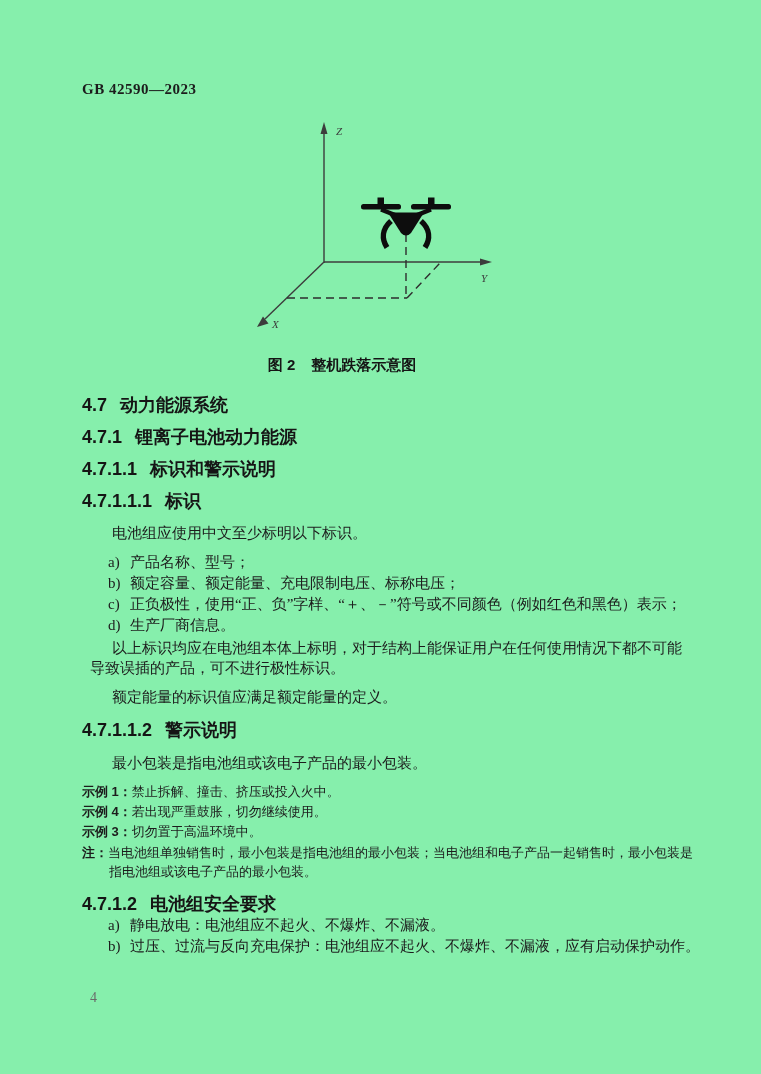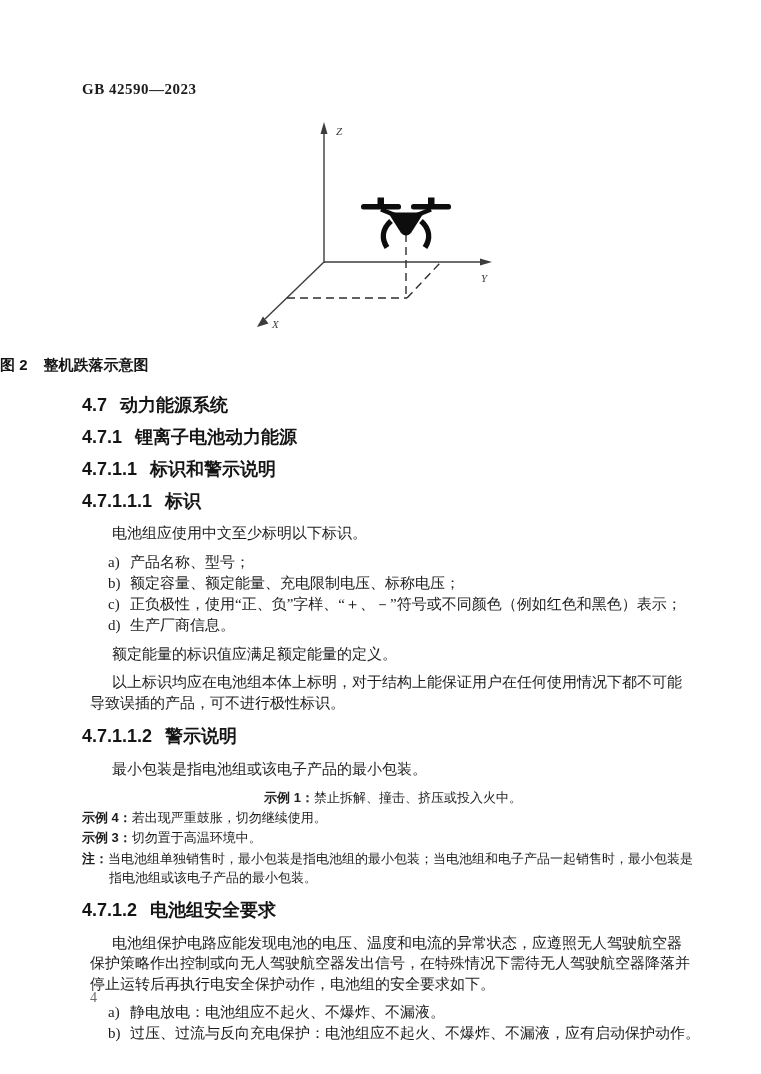--- a/index.html
+++ b/index.html
@@ -1,40 +1,40 @@
 <!DOCTYPE html>
 <html><head>
 <meta charset="utf-8">
 <style>
   html,body { margin:0; padding:0; background:#e8e8e8; }
   .page {
     position:relative;
     width:761px; height:1074px;
     margin:0 auto;
-    background:#ffffff;
+    background:#86efac;
     overflow:hidden;
     font-family:"Liberation Serif", serif;
     color:#1c1c1c;
   }
   .doc-header {
     position:absolute; left:82px; top:81px;
     font-size:15px; font-weight:700; letter-spacing:0.5px;
     font-family:"Liberation Serif", serif;
   }
   
   .figure { position:absolute; left:240px; top:110px; width:270px; height:242px; }
   .axis { stroke:#3c3c3c; stroke-width:1.4; }
   .arrow { fill:#3c3c3c; }
   .dash { stroke:#2e2e2e; stroke-width:1.4; stroke-dasharray:8 5; fill:none; }
   .axis-label { font-family:"Liberation Serif", serif; font-style:italic; font-size:11px; fill:#3c3c3c; }
   .drone { fill:#0d0d0d; }
   .drone-stroke { stroke:#0d0d0d; fill:none; }
   .caption {
     position:absolute; left:0; top:356px; width:684px;
-    font-family:"Liberation Sans", sans-serif;
+    text-align:center; font-family:"Liberation Sans", sans-serif;
     font-weight:700; font-size:15px; color:#151515;
   }
   .caption .cap-title { margin-left:16px; }
   
   .content { position:absolute; left:82px; top:390px; width:622px; }
   .hd {
     font-family:"Liberation Sans", sans-serif; font-weight:700;
     font-size:18px; line-height:21px; color:#151515;
   }
   .hd .htitle { margin-left:13px; }
@@ -49,21 +49,21 @@
   p.mt2 { margin-top:2px; }
   .li {
     position:relative; padding-left:48px;
     font-size:15px; line-height:21px;
   }
   .li .marker { position:absolute; left:26px; }
   .example {
     font-size:13px; line-height:20px;
   }
   .example .ex-label { font-family:"Liberation Sans", sans-serif; font-weight:700; }
-  .example.first { margin-top:3px;text-align:center; }
+  .example.first { margin-top:3px; }
   .note {
     font-size:13px; line-height:19.5px;
     padding-left:27px; text-indent:-27px; margin-top:1px;
   }
   .note .note-label { font-family:"Liberation Sans", sans-serif; font-weight:700; }
   .pageno {
     position:absolute; left:90px; top:990px;
     font-size:14px; color:#6a6a6a;
   }
 </style>
@@ -136,23 +136,23 @@
     <div class="li">
       <span class="marker">b)</span><span>额定容量、额定能量、充电限制电压、标称电压；</span>
     </div>
     <div class="li">
       <span class="marker">c)</span><span>正负极性，使用“正、负”字样、“＋、－”符号或不同颜色（例如红色和黑色）表示；</span>
     </div>
     <div class="li">
       <span class="marker">d)</span><span>生产厂商信息。</span>
     </div>
 
+    <p class="body indent mt2">以上标识均应在电池组本体上标明，对于结构上能保证用户在任何使用情况下都不可能导致误插的产品，可不进行极性标识。</p>
+
     <p class="body indent">额定能量的标识值应满足额定能量的定义。</p>
-
-    <p class="body indent mt2">以上标识均应在电池组本体上标明，对于结构上能保证用户在任何使用情况下都不可能导致误插的产品，可不进行极性标识。</p>
 
     <div class="hd hd-47112">
       <span class="hnum">4.7.1.1.2</span><span class="htitle">警示说明</span>
     </div>
 
     <p class="body indent mt12">最小包装是指电池组或该电子产品的最小包装。</p>
 
     <div class="example first">
       <span class="ex-label">示例 1：</span><span>禁止拆解、撞击、挤压或投入火中。</span>
     </div>
@@ -164,21 +164,20 @@
     </div>
 
     <div class="note">
       <span class="note-label">注：</span><span>当电池组单独销售时，最小包装是指电池组的最小包装；当电池组和电子产品一起销售时，最小包装是指电池组或该电子产品的最小包装。</span>
     </div>
 
     <div class="hd hd-4712">
       <span class="hnum">4.7.1.2</span><span class="htitle">电池组安全要求</span>
     </div>
 
-    <p class="body indent mt12">电池组保护电路应能发现电池的电压、温度和电流的异常状态，应遵照无人驾驶航空器保护策略作出控制或向无人驾驶航空器发出信号，在特殊情况下需待无人驾驶航空器降落并停止运转后再执行电安全保护动作，电池组的安全要求如下。</p>
 
     <div class="li">
       <span class="marker">a)</span><span>静电放电：电池组应不起火、不爆炸、不漏液。</span>
     </div>
     <div class="li">
       <span class="marker">b)</span><span>过压、过流与反向充电保护：电池组应不起火、不爆炸、不漏液，应有启动保护动作。</span>
     </div>
 
   </div>
 

